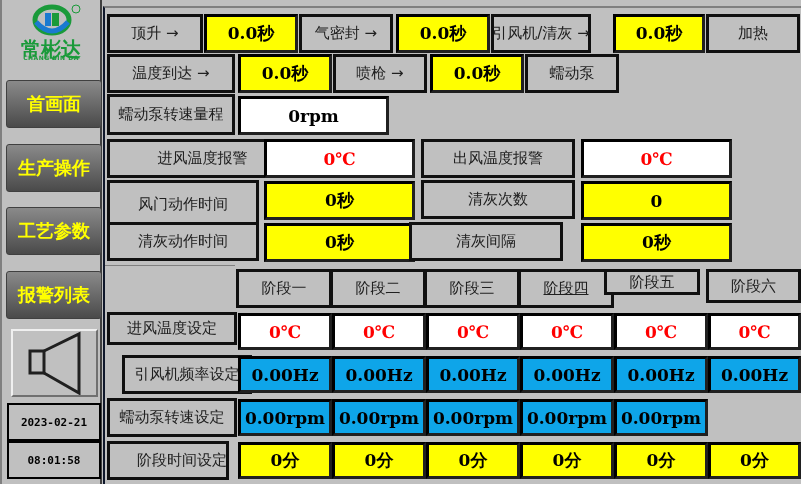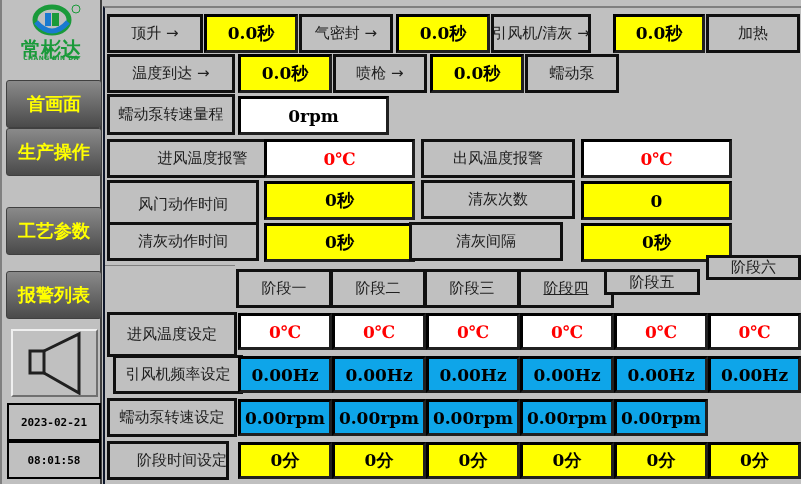--- a/index.html
+++ b/index.html
@@ -81,21 +81,21 @@
       <path d="M28 18 Q44 36 60 18" fill="none" stroke="#1a7ad0" stroke-width="5"></path>
       <rect x="37" y="9" width="6" height="13" fill="#1a7ad0"></rect>
       <rect x="44" y="9" width="7" height="13" fill="#1a9a3a"></rect>
       <circle cx="68" cy="5" r="4" fill="none" stroke="#1a9a3a" stroke-width="1"></circle>
     </svg>
   </div>
   <div class="logo-text">常彬达</div>
   <div class="logo-sub">CHANG BIN DA</div>
 
   <div class="navbtn" style="top:80px;">首画面</div>
-  <div class="navbtn" style="top:128px;">生产操作</div>
+  <div class="navbtn" style="top:144px;">生产操作</div>
   <div class="navbtn" style="top:207px;">工艺参数</div>
   <div class="navbtn" style="top:271px;">报警列表</div>
 
   <div class="speaker">
     <svg width="83" height="64" viewBox="0 0 83 64">
       <rect x="17" y="20" width="14" height="22" fill="none" stroke="#202020" stroke-width="3"></rect>
       <path d="M31 20 L66 3 L66 62 L31 42" fill="none" stroke="#202020" stroke-width="3"></path>
     </svg>
   </div>
   <div class="datebox" style="top:403px;">2023-02-21</div>
@@ -136,31 +136,31 @@
   <div class="cell lbl" style="left:304px; top:214px; width:154px; height:39px;">清灰间隔</div>
   <div class="cell val yellow" style="left:476px; top:215px; width:151px; height:39px;">0秒</div>
 
   <div style="position:absolute; left:0; top:257px; width:130px; height:1px; background:#808080;"></div>
 
   <div class="cell lbl" style="left:131px; top:261px; width:96px; height:39px;">阶段一</div>
   <div class="cell lbl" style="left:225px; top:261px; width:96px; height:39px;">阶段二</div>
   <div class="cell lbl" style="left:319px; top:261px; width:96px; height:39px;">阶段三</div>
   <div class="cell lbl" style="left:413px; top:261px; width:96px; height:39px;text-decoration:underline;">阶段四</div>
   <div class="cell lbl" style="left:499px; top:261px; width:96px; height:26px;">阶段五</div>
-  <div class="cell lbl" style="left:601px; top:247px; width:95px; height:25px;">阶段六</div>
+  <div class="cell lbl" style="left:601px; top:261px; width:95px; height:34px;">阶段六</div>
 
-  <div class="cell lbl" style="left:2px; top:304px; width:130px; height:45px;">进风温度设定</div>
+  <div class="cell lbl" style="left:2px; top:304px; width:130px; height:33px;">进风温度设定</div>
   <div class="cell val white red" style="left:133px; top:305px; width:94px; height:37px;">0℃</div>
   <div class="cell val white red" style="left:227px; top:305px; width:94px; height:37px;">0℃</div>
   <div class="cell val white red" style="left:321px; top:305px; width:94px; height:37px;">0℃</div>
   <div class="cell val white red" style="left:415px; top:305px; width:94px; height:37px;">0℃</div>
   <div class="cell val white red" style="left:509px; top:305px; width:94px; height:37px;">0℃</div>
   <div class="cell val white red" style="left:603px; top:305px; width:93px; height:37px;">0℃</div>
 
-  <div class="cell lbl" style="left:8px; top:347px; width:130px; height:39px;">引风机频率设定</div>
+  <div class="cell lbl" style="left:17px; top:347px; width:130px; height:39px;">引风机频率设定</div>
   <div class="cell val cyan" style="left:133px; top:348px; width:94px; height:37px;">0.00Hz</div>
   <div class="cell val cyan" style="left:227px; top:348px; width:94px; height:37px;">0.00Hz</div>
   <div class="cell val cyan" style="left:321px; top:348px; width:94px; height:37px;">0.00Hz</div>
   <div class="cell val cyan" style="left:415px; top:348px; width:94px; height:37px;">0.00Hz</div>
   <div class="cell val cyan" style="left:509px; top:348px; width:94px; height:37px;">0.00Hz</div>
   <div class="cell val cyan" style="left:603px; top:348px; width:93px; height:37px;">0.00Hz</div>
 
   <div class="cell lbl" style="left:2px; top:390px; width:130px; height:39px;">蠕动泵转速设定</div>
   <div class="cell val cyan" style="left:133px; top:391px; width:94px; height:37px;">0.00rpm</div>
   <div class="cell val cyan" style="left:227px; top:391px; width:94px; height:37px;">0.00rpm</div>

